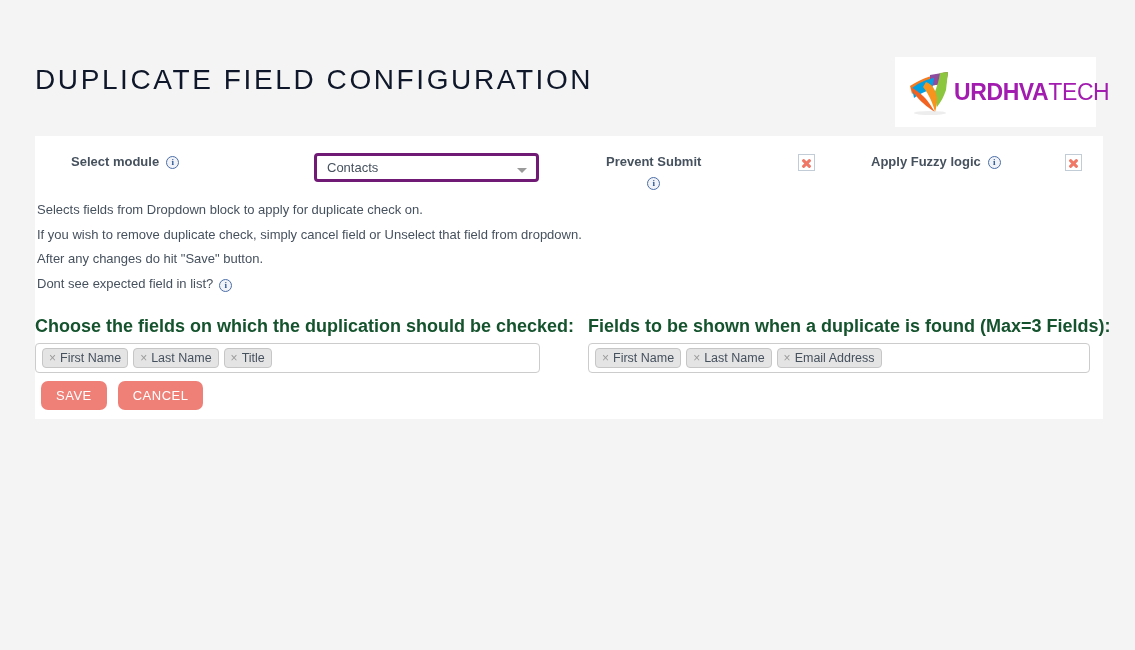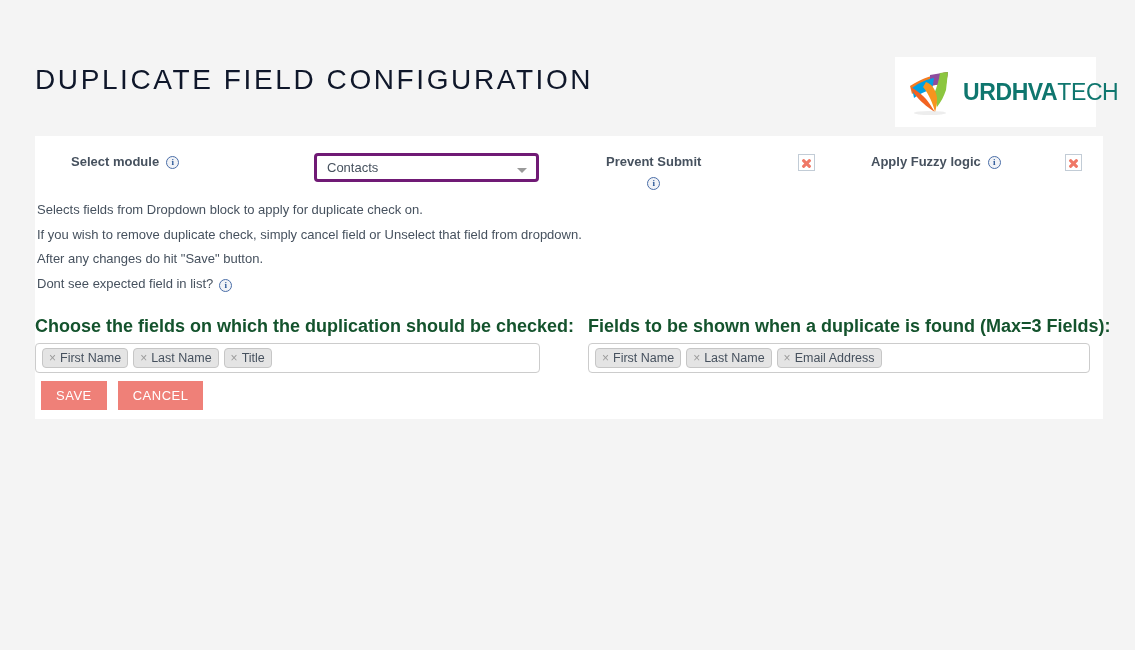--- a/index.html
+++ b/index.html
@@ -47,24 +47,23 @@
     align-items: center;
     padding-left: 11px;
   }
   .logo-mark {
     width: 48px;
     height: 48px;
     flex: 0 0 48px;
     position: relative;
   }
   .logo-text {
-    margin-left: 9px;
     font-size: 23px;
     line-height: 1;
-    color: #0f766e;
+    color: #a21caf;
     white-space: nowrap;
     letter-spacing: -0.4px;
   }
   .logo-text .b { font-weight: bold; }
   .logo-text .r { font-weight: normal; }
 
   
   .card {
     position: absolute;
     left: 35px;
@@ -236,21 +235,21 @@
     position: absolute;
     left: 6px;
     top: 245px;
     display: flex;
     gap: 11px;
   }
   .btn {
     background: #ef8078;
     color: #ffffff;
     border: none;
-    border-radius: 0;
+    border-radius: 7px;
     height: 29px;
     padding: 0 15px;
     font-size: 13px;
     font-family: "Liberation Sans", sans-serif;
     letter-spacing: 0.5px;
     cursor: pointer;
   }
 </style>
 </head>
 <body>

